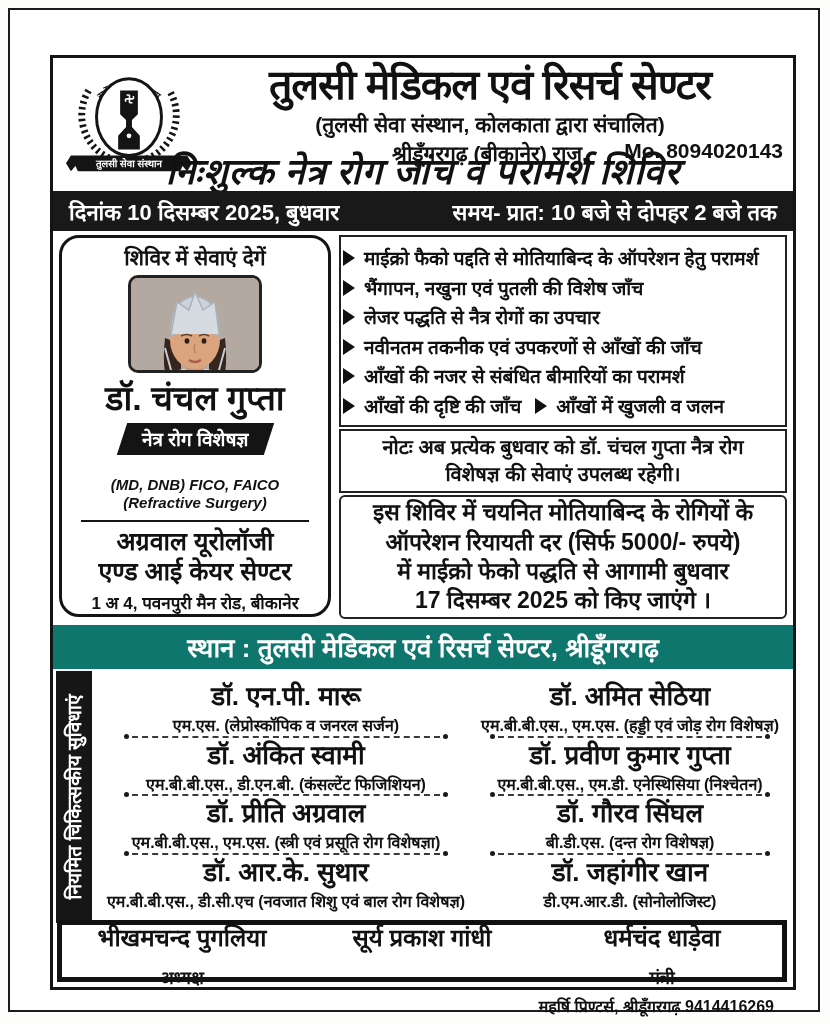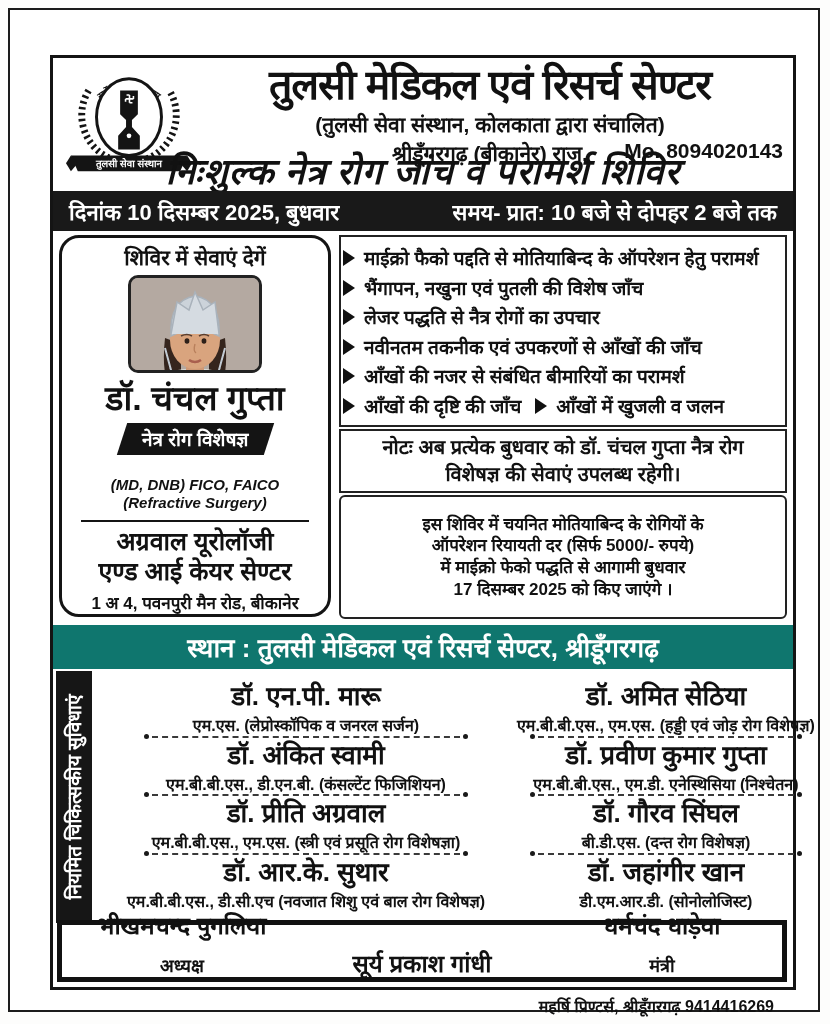--- a/index.html
+++ b/index.html
@@ -46,44 +46,44 @@
   .right-stack{position:absolute;left:286px;right:6px;top:2px;bottom:4px;display:flex;flex-direction:column;gap:2px;}
   .services-box{border:2px solid #222;box-sizing:border-box;height:192px;padding:8px 6px 6px 2px;
     display:flex;flex-direction:column;justify-content:space-between;}
   .svc-row{display:flex;align-items:center;font-size:19px;font-weight:700;white-space:nowrap;}
   .tri{width:0;height:0;border-top:8px solid transparent;border-bottom:8px solid transparent;
     border-left:12px solid #111;margin-right:9px;flex:0 0 auto;}
   .tri-inline{margin-left:14px;}
   .note-box{border:2px solid #222;box-sizing:border-box;height:64px;display:flex;flex-direction:column;
     justify-content:center;text-align:center;font-size:20px;font-weight:800;line-height:1.35;}
   .op-box{border:2px solid #222;border-radius:6px;box-sizing:border-box;flex:1;display:flex;flex-direction:column;
-    justify-content:center;text-align:center;font-size:17px;font-weight:800;line-height:1.28;}
+    justify-content:center;text-align:center;font-size:23px;font-weight:800;line-height:1.28;}
 
   
   .venuebar{position:absolute;left:0;right:0;top:567px;height:44px;background:#0f766e;color:#fff;
     display:flex;align-items:center;justify-content:center;font-size:26px;font-weight:800;white-space:nowrap;}
 
   
   .doctors{position:absolute;left:0;right:0;top:611px;height:256px;}
   .vstrip{position:absolute;left:3px;top:2px;bottom:2px;width:36px;background:#161616;}
   .vstrip span{position:absolute;left:50%;top:50%;transform:translate(-50%,-50%) rotate(-90deg);
     white-space:nowrap;color:#fff;font-weight:700;font-size:19px;}
   .docgrid{position:absolute;left:46px;right:2px;top:0;bottom:0;display:grid;
-    grid-template-columns:1fr 1fr;grid-auto-rows:1fr;column-gap:32px;padding:11px 8px;margin-left:20px;}
+    grid-template-columns:1fr 1fr;grid-auto-rows:1fr;column-gap:12px;padding:11px 8px;}
   .doc{position:relative;text-align:center;display:flex;flex-direction:column;justify-content:center;}
   .doc .dname{font-size:26px;font-weight:800;line-height:1.1;}
   .doc .dqual{font-size:16px;font-weight:700;margin-top:3px;white-space:nowrap;}
   .docline{position:absolute;bottom:1px;left:7%;right:7%;border-bottom:2px dashed #3a3a3a;}
   .docline::before,.docline::after{content:"";position:absolute;top:-2px;width:5px;height:5px;border-radius:50%;background:#1a1a1a;}
   .docline::before{left:-8px;} .docline::after{right:-8px;}
   .doc:nth-child(7) .docline,.doc:nth-child(8) .docline{display:none;}
 
   
   .committee{position:absolute;left:4px;right:6px;bottom:5px;height:62px;border:5px solid #111;
-    box-sizing:border-box;display:flex;align-items:flex-end;}
+    box-sizing:border-box;display:flex;align-items:flex-start;}
   .member{flex:1;text-align:center;}
   .member .mname{font-size:24px;font-weight:800;line-height:1.1;}
   .member .mrole{font-size:18px;font-weight:700;margin-top:14px;}
 
   .printer-line{position:absolute;right:44px;top:985px;font-size:16px;font-weight:700;}
 </style>
 </head>
 <body>
 
 <div class="page-frame">

